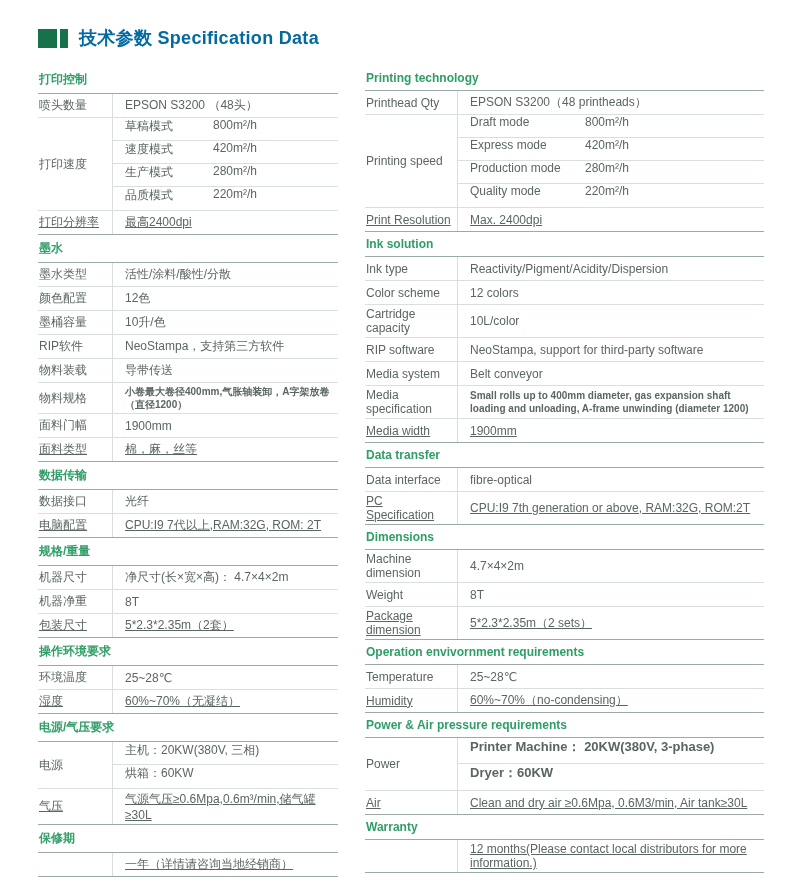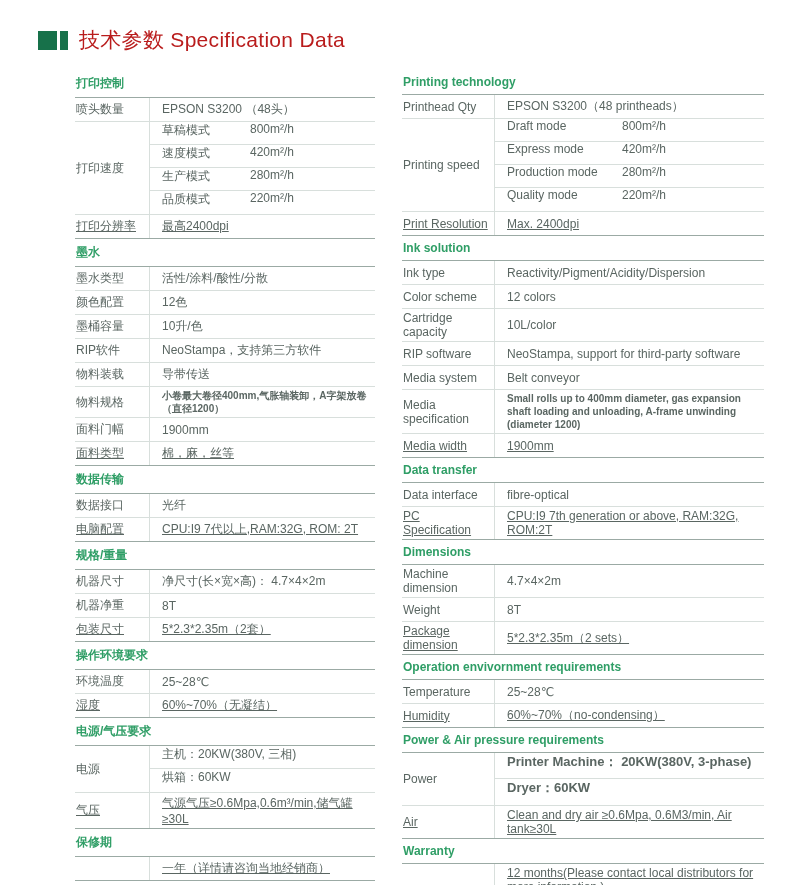--- a/index.html
+++ b/index.html
@@ -8,25 +8,25 @@
     font-family:"Liberation Sans","DejaVu Sans",sans-serif;
     color:#5a6662;overflow:hidden;
   }
   .page{padding:26px 36px 0 38px;box-sizing:border-box;}
 
   
   .title-row{display:flex;align-items:center;margin-bottom:16px;}
   .title-squares{display:flex;align-items:center;margin-right:11px;}
   .sq-big{width:19px;height:19px;background:#17714a;}
   .sq-small{width:8px;height:19px;background:#17714a;margin-left:3px;}
-  .title-text{font-size:21px;font-weight:normal;color:#b91c1c;letter-spacing:.3px;}
+  .title-text{font-size:18px;font-weight:bold;color:#0369a1;letter-spacing:.3px;}
 
   
   .columns{display:flex;align-items:flex-start;}
-  .col-left{width:300px;flex:0 0 300px;--lw:75px;--snw:88px;margin-right:27px;margin-left:37px;}
+  .col-left{width:300px;flex:0 0 300px;--lw:75px;--snw:88px;margin-right:27px;}
   .col-right{flex:1;--lw:93px;--snw:115px;}
 
   
   .section-header{
     color:#2f9e66;font-weight:bold;font-size:12px;
     padding:5px 0 5px 1px;border-bottom:1px solid #9baaa4;
   }
   .row{display:flex;align-items:stretch;border-bottom:1px solid #d8dfdc;}
   .rows .row:last-child{border-bottom-color:#9baaa4;text-decoration:underline;}
   .label-cell{

